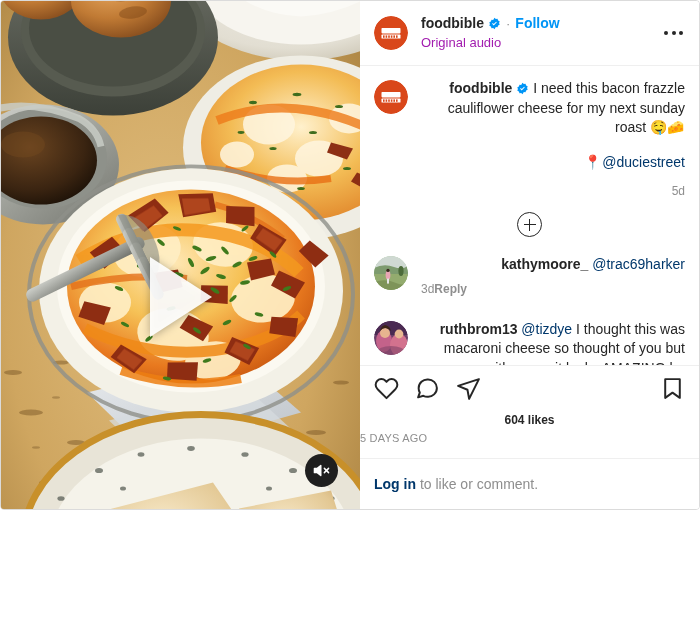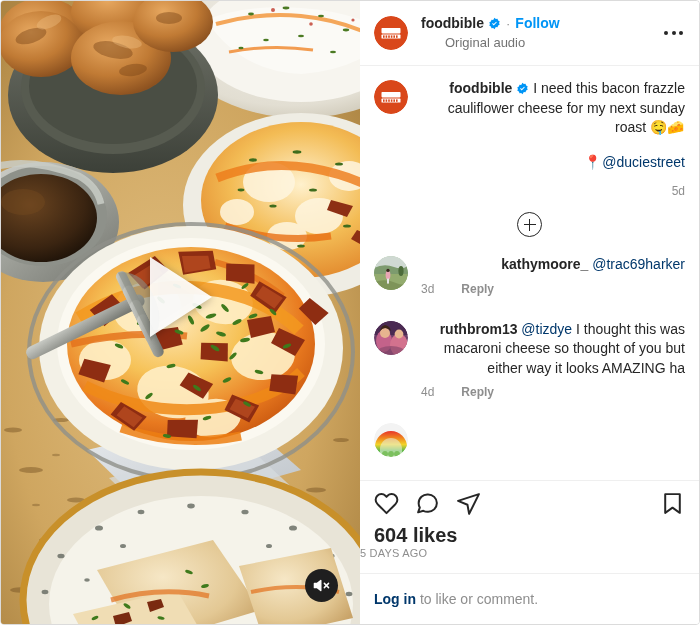--- a/index.html
+++ b/index.html
@@ -3,21 +3,21 @@
 <meta charset="utf-8">
 <style>
   * { box-sizing: border-box; margin: 0; padding: 0; }
   html, body {
     width: 700px; height: 625px;
     font-family: "Liberation Sans", sans-serif;
     background: #ffffff;
     overflow: hidden;
   }
   .post-card {
-    width: 700px; height: 625px;
+    width: 700px; height: 510px;
     display: flex;
     background: #ffffff;
     border: 1px solid #dbdbdb;
     border-radius: 4px;
     overflow: hidden;
   }
 
   
   .media-pane {
     position: relative;
@@ -73,21 +73,21 @@
   .avatar svg { display:block; width: 100%; height: 100%; }
   .header-text { margin-left: 13px; min-width: 0; flex: 1; }
   .header-line1 {
     display: flex; align-items: center;
     font-size: 14px; line-height: 17px; white-space: nowrap;
   }
   .uname { font-weight: bold; color: #262626; }
   .verified { width: 13px; height: 13px; margin-left: 4px; flex: 0 0 13px; }
   .dot-sep { color: #8e8e8e; margin: 0 5px; font-size: 13px; }
   .follow-link { color: #0095f6; font-weight: bold; font-size: 14px; cursor: pointer; }
-  .subtitle { font-size: 13px; color: #737373; line-height: 17px; margin-top: 2px; margin-left: 24px; }
+  .subtitle { font-size: 13px; color: #a21caf; line-height: 17px; margin-top: 2px; }
   .more-btn {
     flex: 0 0 auto; cursor: pointer;
     display: flex; gap: 3.5px; align-items: center; padding: 6px 2px;
   }
   .more-btn i { width: 4px; height: 4px; border-radius: 50%; background: #262626; display: block; }
 
   
   .comment-scroll {
     flex: 1 1 auto;
     overflow: hidden;
@@ -97,21 +97,21 @@
   .entry { display: flex; margin-bottom: 3px; text-align: right; }
   .entry .avatar { margin-top: 1px; }
   .entry-body { margin-left: 13px; flex: 1; min-width: 0; }
   .entry-text {
     font-size: 14px; line-height: 19.5px; color: #262626;
     word-wrap: break-word;
   }
   .entry-text .bu { font-weight: bold; }
   .mention { color: #00376b; }
   .meta-row {
-    display: flex; align-items: center; gap: 27px;
+    display: flex; align-items: center; gap: 0;
     margin-top: 7px; font-size: 12px; color: #8e8e8e;
   }
   .meta-row .reply { font-weight: bold; color: #8e8e8e; cursor: pointer; }
   .time-only { font-size: 12px; color: #8e8e8e; margin-top: 12px; }
 
   .load-more-row { display: flex; justify-content: center; padding: 14px 0 18px; }
   .load-more {
     width: 25px; height: 25px; border-radius: 50%;
     border: 1.6px solid #262626;
     display: flex; align-items: center; justify-content: center;
@@ -130,22 +130,22 @@
   .actions-wrap { flex: 0 0 auto; border-top: 1px solid #efefef; }
   .action-icons {
     display: flex; align-items: center;
     padding: 10px 16px 8px 14px;
   }
   .action-icons .left { display: flex; align-items: center; gap: 16px; }
   .action-icons .spacer { flex: 1; }
   .ibtn { cursor: pointer; display: flex; align-items: center; }
   .ibtn svg { display: block; }
   .likes {
-    font-size: 20px; font-weight: bold; color: #262626;
-    padding: 2px 16px 0 14px; line-height: 18px;
+    font-size: 12px; font-weight: bold; color: #262626;
+    padding: 2px 16px 0 14px; line-height: 18px; text-align: center;
   }
   .timestamp {
     font-size: 11px; color: #8e8e8e; letter-spacing: 0.2px;
     padding: 3px 16px 14px 0; text-transform: uppercase;
   }
   .login-bar {
     flex: 0 0 auto;
     border-top: 1px solid #efefef;
     padding: 16px 16px 16px 14px;
     font-size: 14px; color: #8e8e8e; line-height: 18px;

